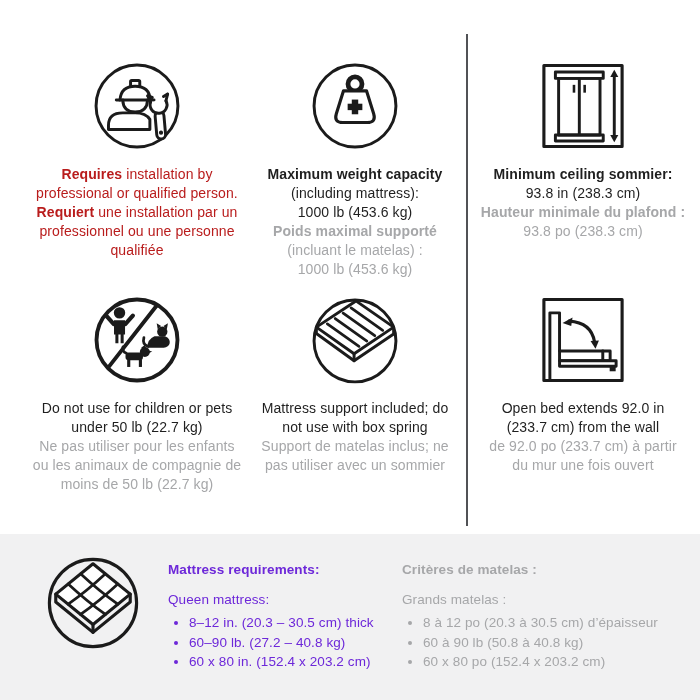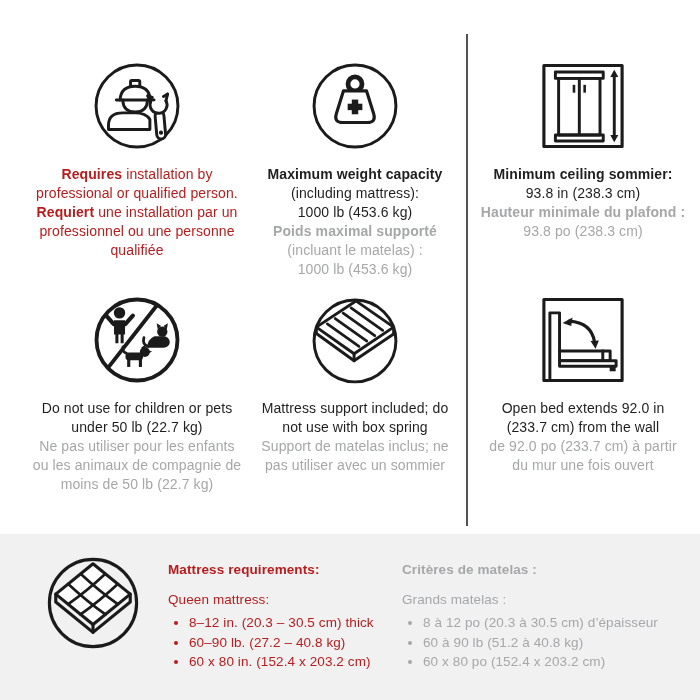--- a/index.html
+++ b/index.html
@@ -10,21 +10,21 @@
   .icon-wrap svg{display:block;}
   .cell-text{font-size:14px;line-height:19px;letter-spacing:.1px;}
   .ln{display:block;}
   .red{color:#b91c1c;}
   .gray{color:#a6a7a9;}
   .b{font-weight:bold;}
   .divider{position:absolute;left:466px;top:34px;width:2px;height:492px;background:#515256;}
   .band{position:absolute;left:0;top:534px;width:700px;height:166px;background:#f1f1f2;}
   .band-icon{position:absolute;left:44px;top:18px;}
   .req-col{position:absolute;top:27px;font-size:13.5px;line-height:17px;letter-spacing:.1px;}
-  .req-en{left:168px;color:#b91c1c;}
+  .req-en{left:168px;color:#6d28d9;}
   .req-fr{left:402px;color:#a6a7a9;}
   .req-title{font-weight:bold;margin:0 0 13px 0;}
   .req-sub{margin:0 0 2px 0;}
   ul.req-list{margin:6px;padding:0 0 0 15px;list-style:disc;}
   ul.req-list li{margin:0 0 2.5px 0;}
 </style>
 </head>
 <body>
 
 <div class="page">
@@ -214,19 +214,19 @@
         <li>60–90 lb. (27.2 – 40.8 kg)</li>
         <li>60 x 80 in. (152.4 x 203.2 cm)</li>
       </ul>
     </div>
 
     <div class="req-col req-fr">
       <p class="req-title">Critères de matelas :</p>
       <p class="req-sub">Grands matelas :</p>
       <ul class="req-list">
         <li>8 à 12 po (20.3 à 30.5 cm) d’épaisseur</li>
-        <li>60 à 90 lb (51.2 à 40.8 kg)</li>
+        <li>60 à 90 lb (50.8 à 40.8 kg)</li>
         <li>60 x 80 po (152.4 x 203.2 cm)</li>
       </ul>
     </div>
   </div>
 
 </div>
 
 </body></html>

